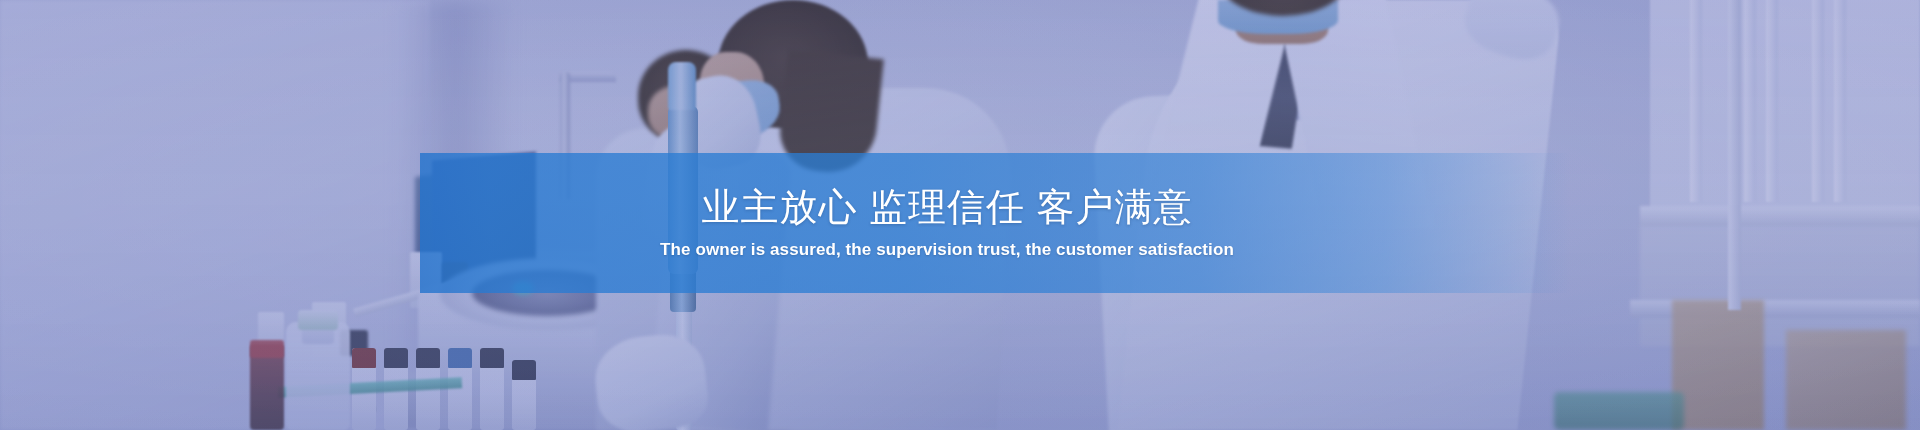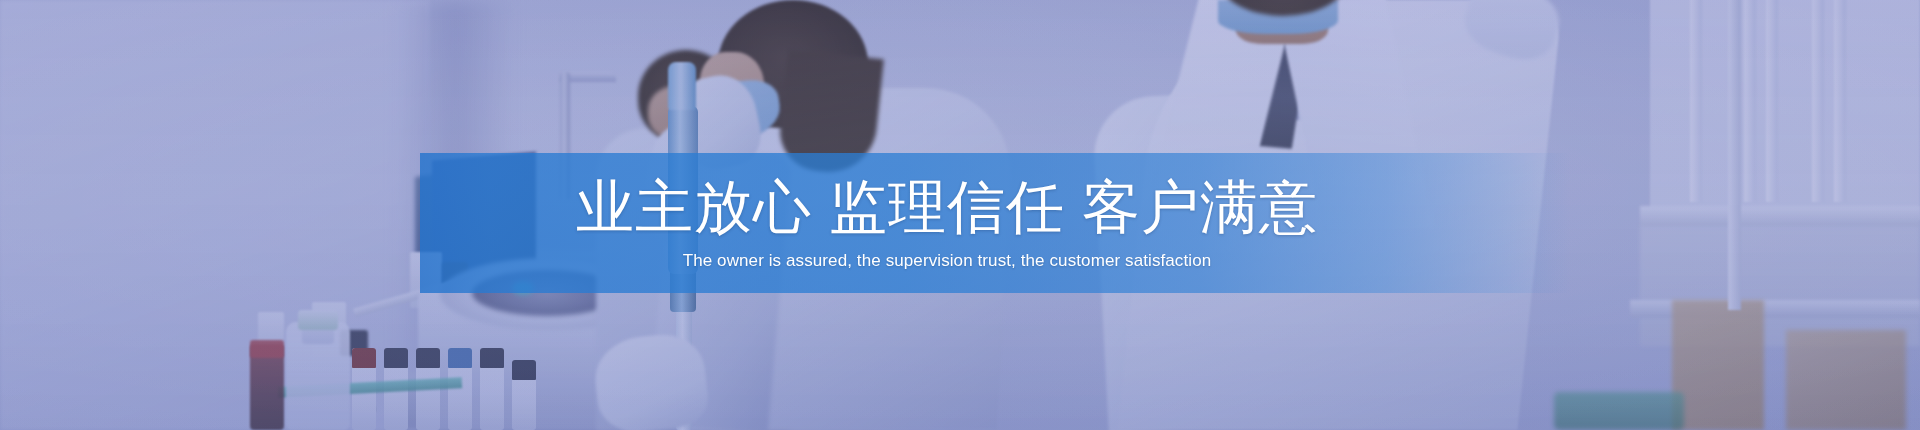--- a/index.html
+++ b/index.html
@@ -371,35 +371,35 @@
   }
   .band-inner{
     position:absolute;inset:0;
     display:flex;flex-direction:column;
     align-items:center;justify-content:center;
     padding-left:0;
   }
 
   .headline{
     margin:0;
-    font-size:58px;
+    font-size:38px;
     line-height:1.12;
     font-weight:400;
     color:#ffffff;
     letter-spacing:1px;
     white-space:nowrap;
     text-shadow:0 1px 3px rgba(20,50,95,.30);
     transform:translateX(-48px);
     text-align:center;
   }
   .subline{
     margin:10px 0 0 0;
     font-size:17px;
     line-height:1.25;
-    font-weight:400;
+    font-weight:700;
     color:#ffffff;
     letter-spacing:.1px;
     white-space:nowrap;
     text-shadow:0 1px 2px rgba(20,50,95,.28);
     transform:translateX(-48px);
   }
 </style>
 </head>
 <body>
 

